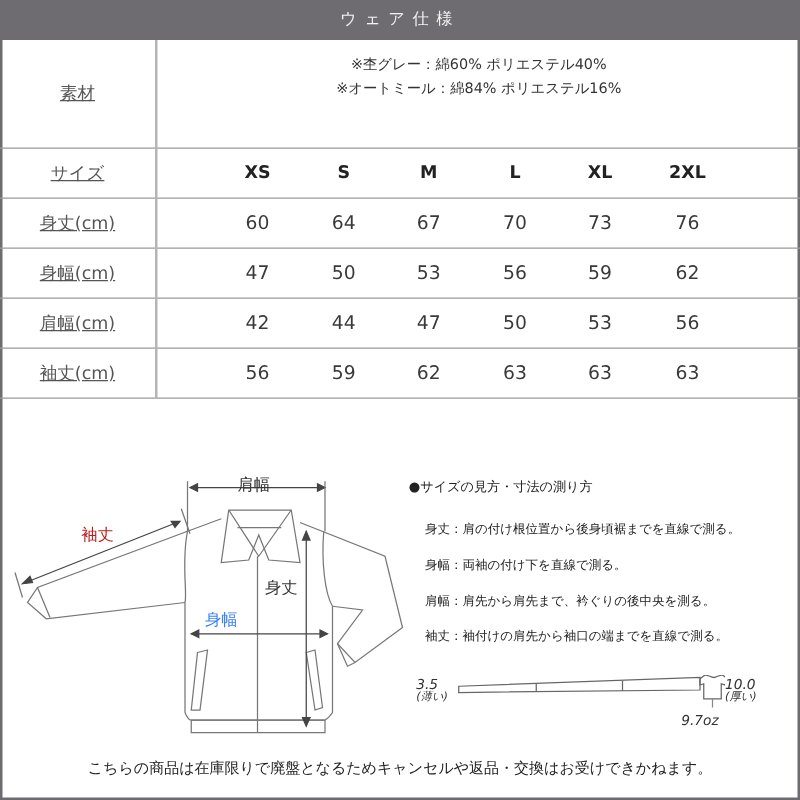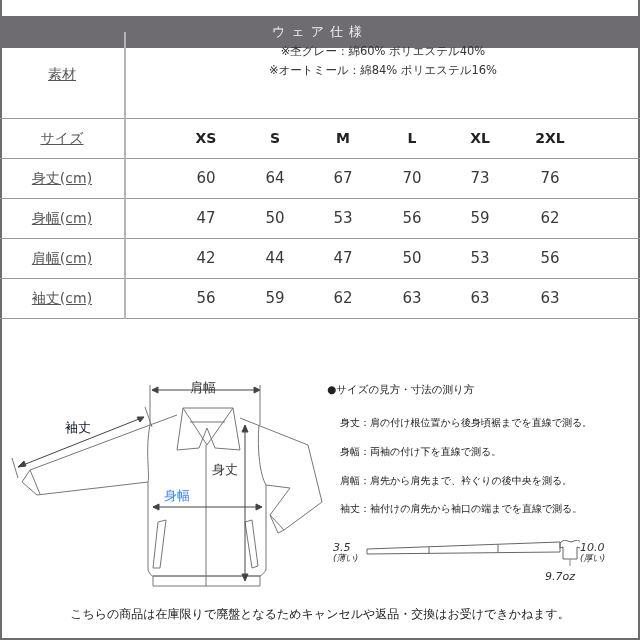--- a/index.html
+++ b/index.html
@@ -1,21 +1,21 @@
 <!DOCTYPE html>
 <html><head>
 <meta charset="utf-8">
 <style>
   html, body { margin: 0; padding: 0; background: #ffffff; }
   body { width: 640px; height: 640px; position: relative; overflow: hidden;
          font-family: "DejaVu Sans", "Liberation Sans", sans-serif; color: #333; }
   .frame { position: absolute; left: 0; top: 0; width: 640px; height: 640px; box-sizing: border-box;
            border-left: 2px solid #6e6c70; border-right: 2px solid #6e6c70; border-bottom: 2px solid #6e6c70; }
   .header { position: absolute; left: 0; top: 0; width: 640px; height: 32px; background: #6e6c70;
-            color: #f2f2f2; text-align: center; line-height: 32px; font-size: 13px; letter-spacing: 6px; margin-top: 16px; }
+            color: #f2f2f2; text-align: center; line-height: 32px; font-size: 13px; letter-spacing: 6px; }
   .hline { position: absolute; left: 0; width: 640px; height: 1px; background: #9a9a9a; }
   .vline { position: absolute; left: 124px; top: 32px; width: 2px; height: 287px; background: #b5b5b5; }
   .cell { position: absolute; text-align: center; font-size: 14px; color: #444; }
   .label { left: 0; width: 124px; color: #555; font-size: 14px; text-decoration: underline; }
   .mat { position: absolute; left: 126px; top: 42px; width: 514px; text-align: center;
          font-size: 11.5px; line-height: 19px; color: #333; }
   .size-head { font-weight: bold; font-size: 14px; color: #222; }
   .num { font-size: 15px; color: #3a3a3a; }
   .diagram { position: absolute; left: 0; top: 370px; }
   .howto-title { position: absolute; left: 327px; top: 383px; font-size: 10.5px; color: #222; }
@@ -126,21 +126,21 @@
     <path d="M245 55 L245 210" fill="none"></path>
     <path d="M245 55 L242 62 L248 62 Z"></path>
     <path d="M245 211 L242 204 L248 204 Z"></path>
 
     <path d="M153 137 L262 137" fill="none"></path>
     <path d="M153 137 L159 134 L159 140 Z"></path>
     <path d="M262 137 L256 134 L256 140 Z"></path>
   </g>
 </svg>
 <div style="position:absolute;left:190px;top:379px;font-size:13px;color:#333">肩幅</div>
-<div style="position:absolute;left:65px;top:419px;font-size:13px;color:#0f172a">袖丈</div>
+<div style="position:absolute;left:65px;top:419px;font-size:13px;color:#b91c1c">袖丈</div>
 <div style="position:absolute;left:212px;top:461px;font-size:13px;color:#333">身丈</div>
 <div style="position:absolute;left:164px;top:487px;font-size:13px;color:#3b82f6">身幅</div>
 
 <div class="howto-title">●サイズの見方・寸法の測り方</div>
 <div class="howto-item" style="top:416px">身丈：肩の付け根位置から後身頃裾までを直線で測る。</div>
 <div class="howto-item" style="top:445px">身幅：両袖の付け下を直線で測る。</div>
 <div class="howto-item" style="top:474px">肩幅：肩先から肩先まで、衿ぐりの後中央を測る。</div>
 <div class="howto-item" style="top:502px">袖丈：袖付けの肩先から袖口の端までを直線で測る。</div>
 
 <svg style="position:absolute;left:360px;top:540px" width="220" height="45" viewBox="0 0 220 45">

